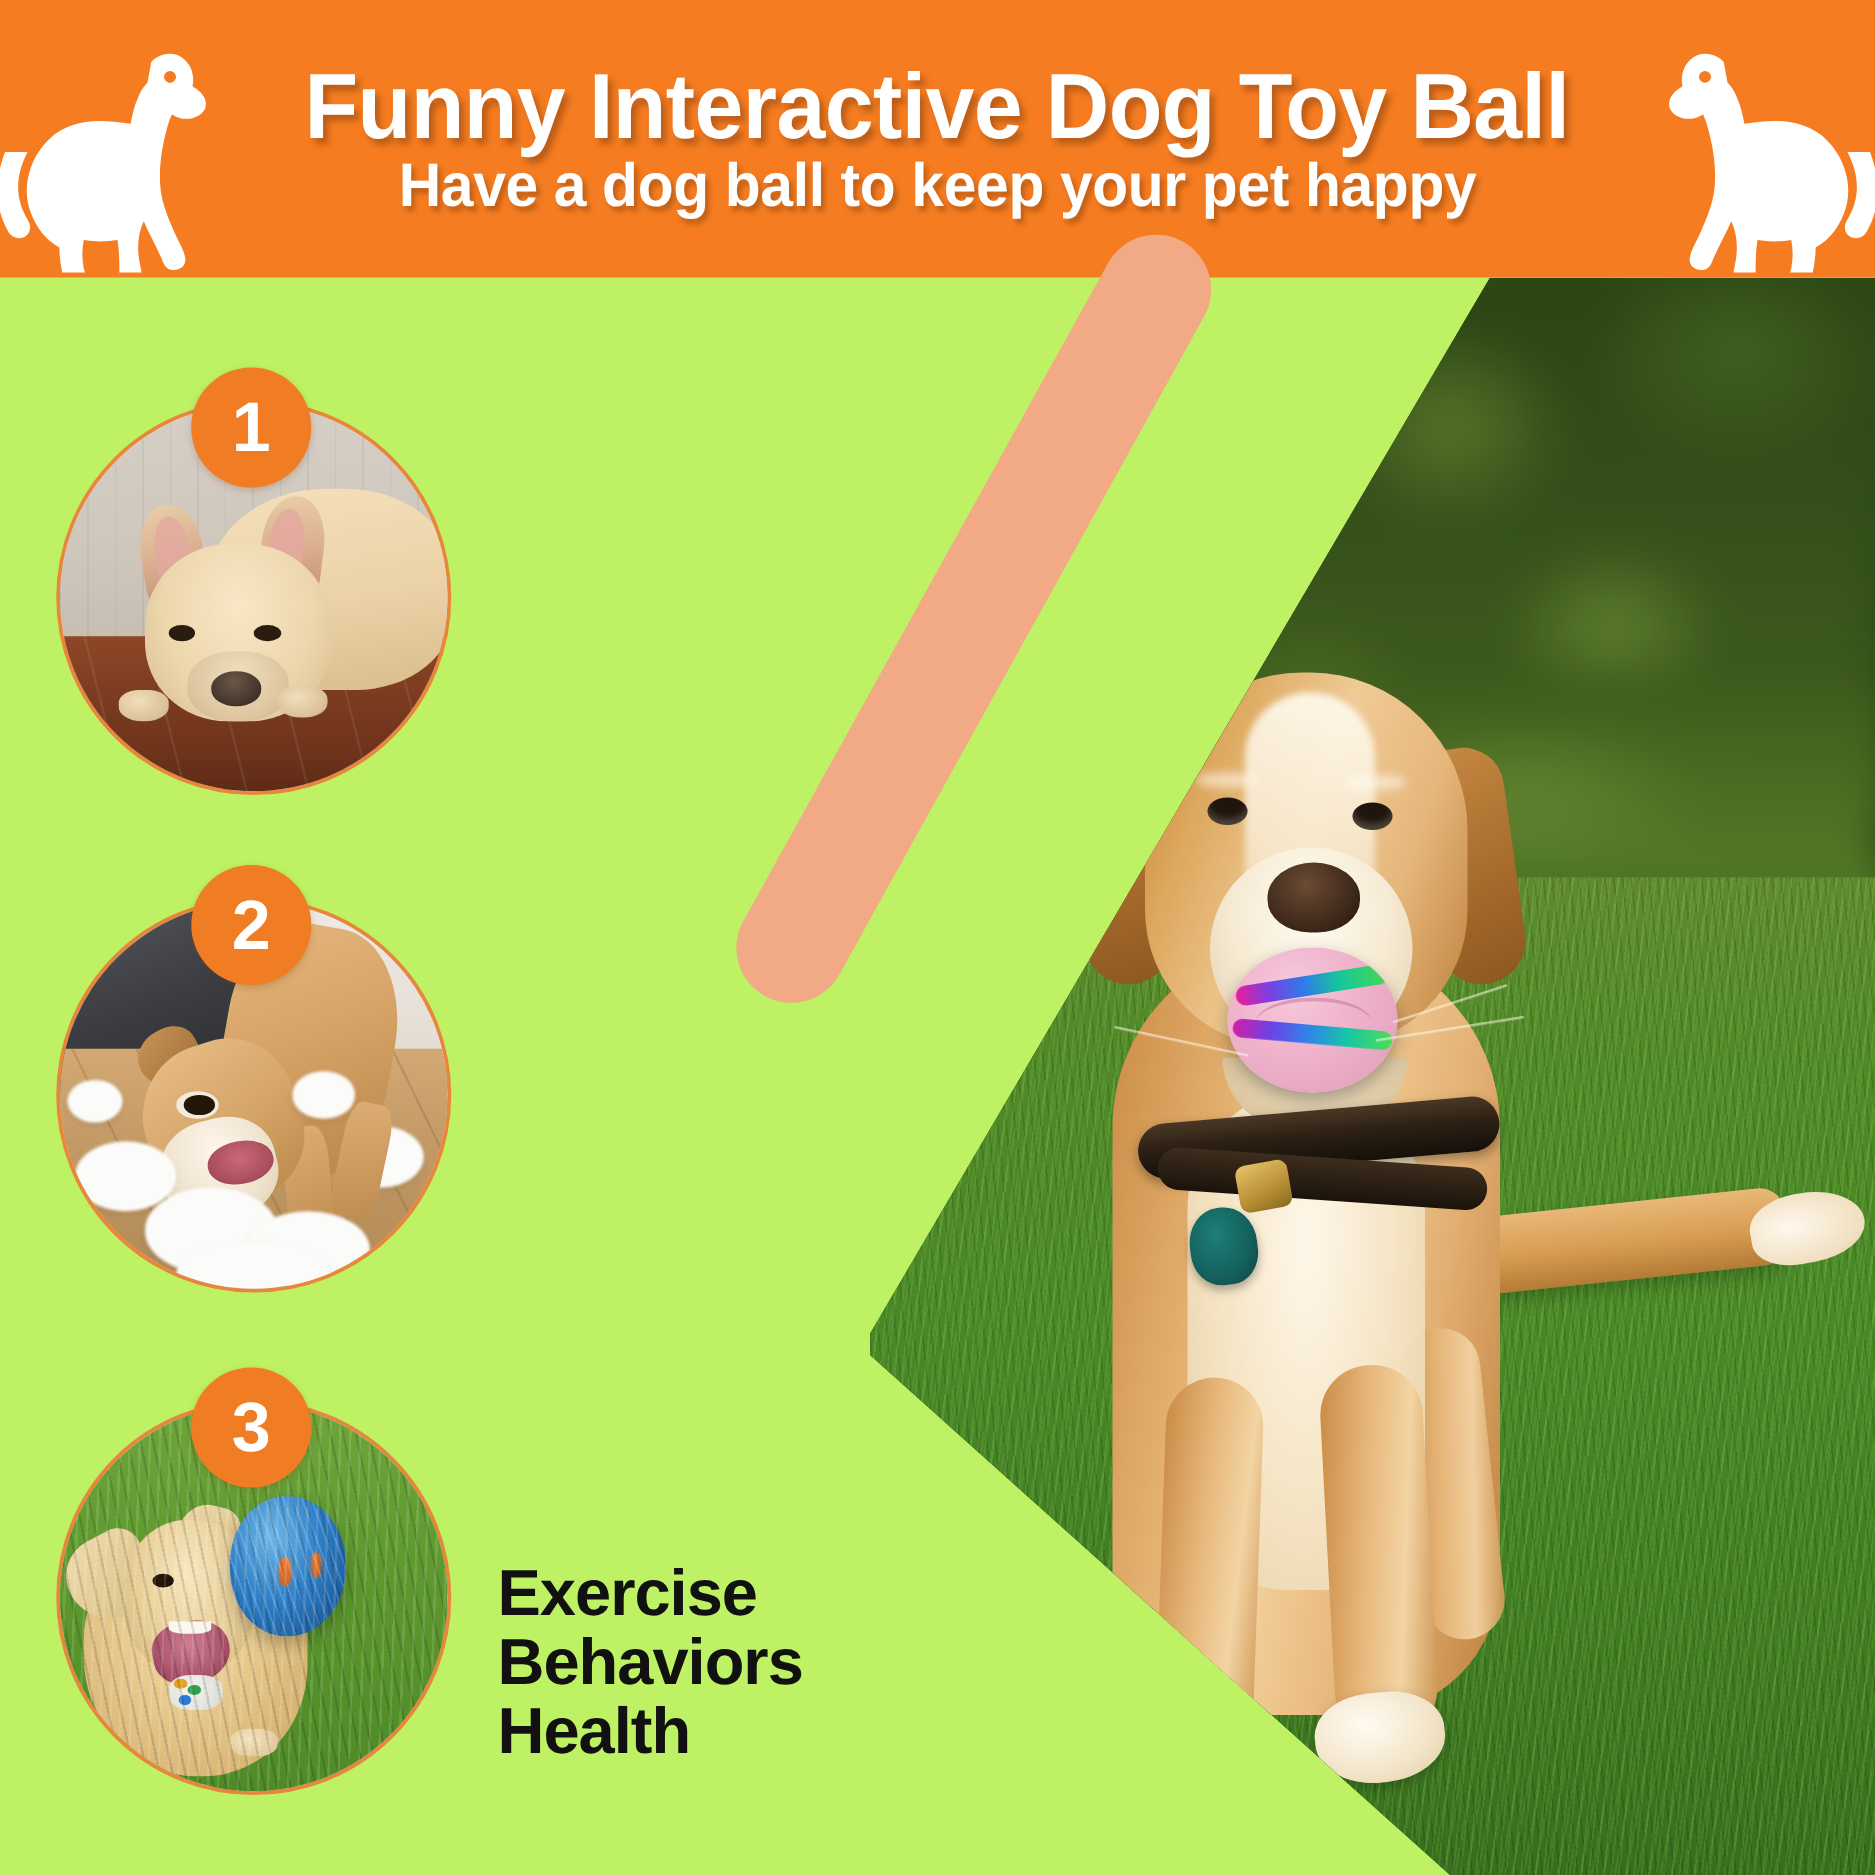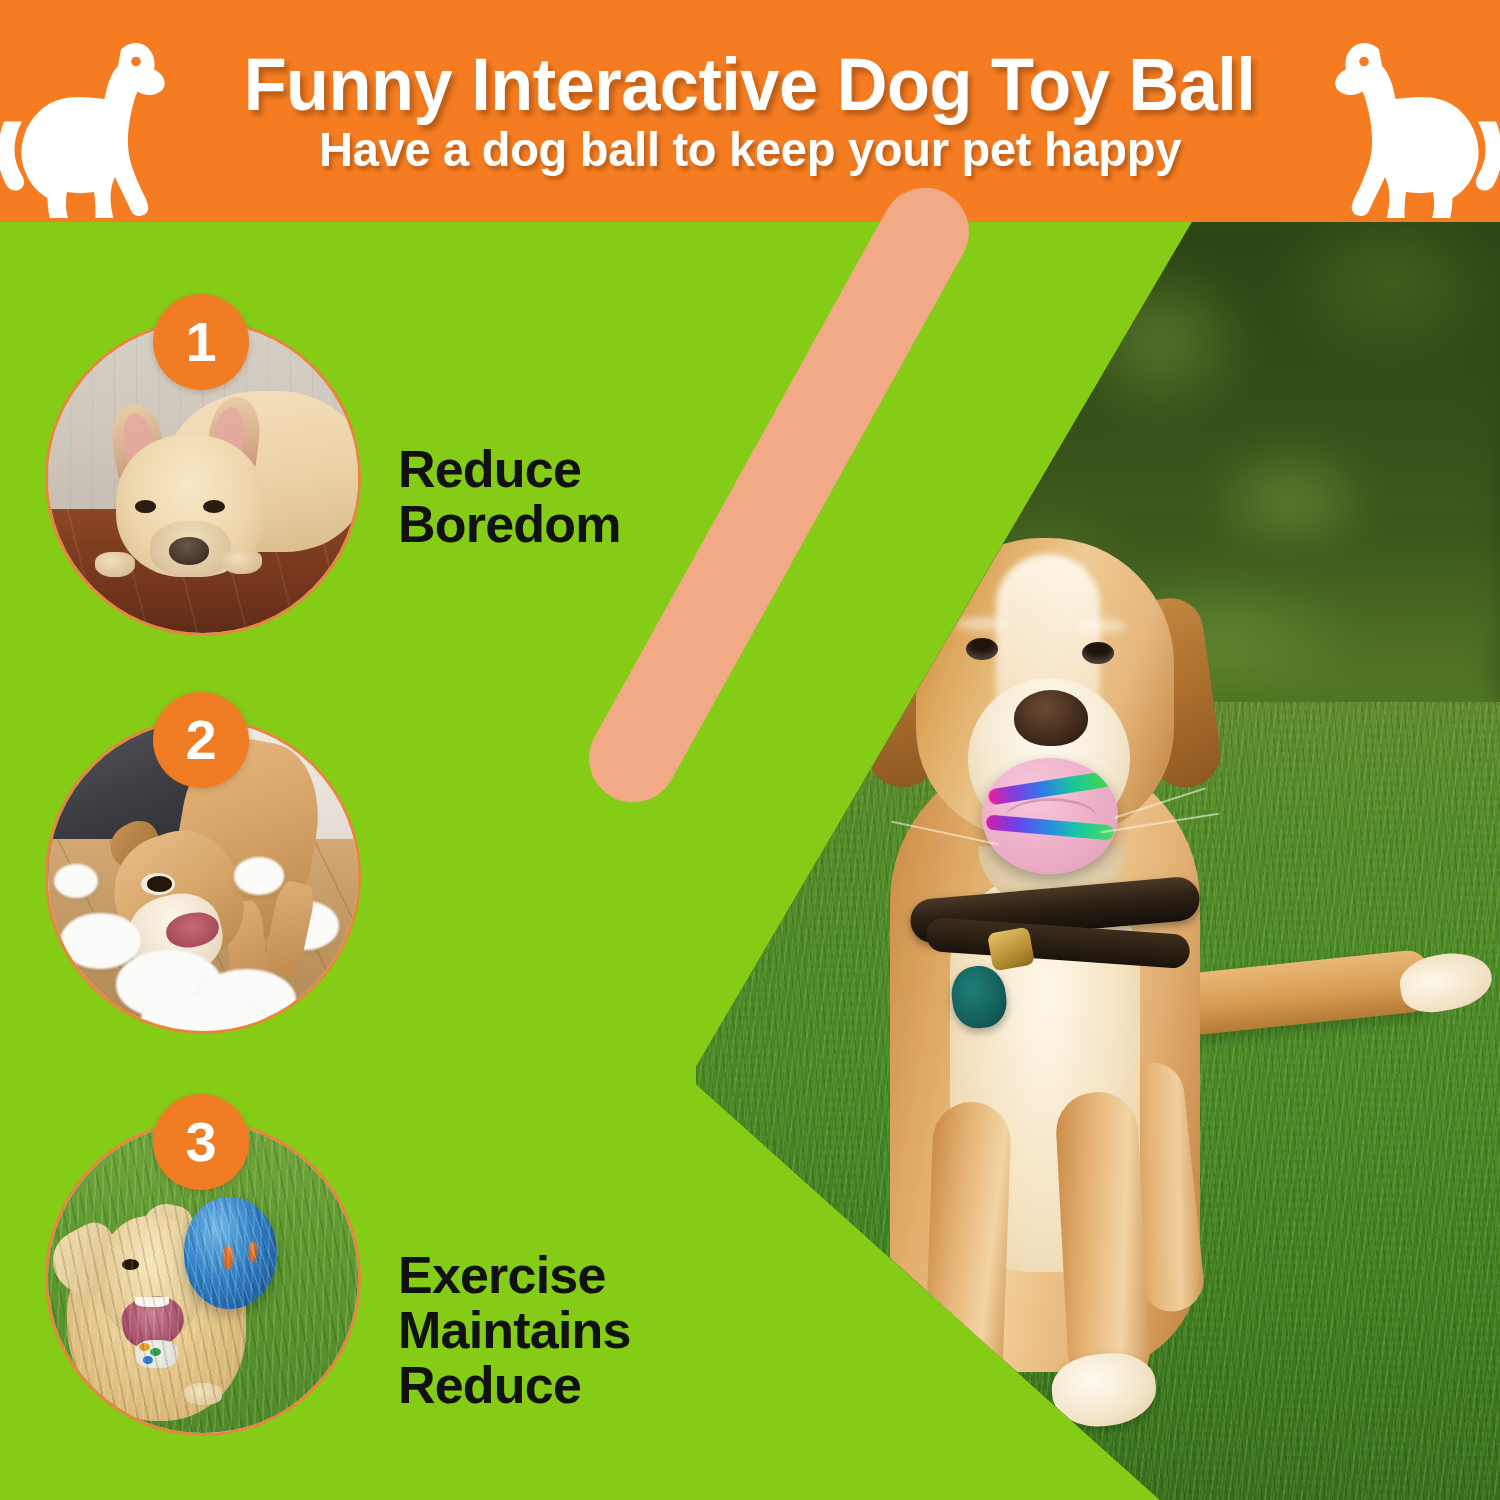--- a/index.html
+++ b/index.html
@@ -3,21 +3,21 @@
 <meta charset="utf-8">
 <style>
   html,body{margin:0;padding:0;}
   body{
     width:1500px;height:1500px;
     background:#ffffff;
     font-family:"Liberation Sans", sans-serif;
     overflow:hidden;
     position:relative;
   }
-  #page{position:absolute;inset:0;width:1500px;height:1500px;overflow:hidden;background:#84cc16;}
+  #page{position:absolute;inset:0;width:1500px;height:1500px;overflow:hidden;background:#bef264;}
 
   
   .banner{
     position:absolute;left:0;top:0;width:1500px;height:222px;
     background:#F57C20;
     overflow:hidden;
   }
   .banner-inner{
     position:absolute;left:0;top:0;width:1500px;height:222px;
     display:flex;flex-direction:column;align-items:center;justify-content:center;
@@ -469,21 +469,20 @@
           <div class="p1-eye p1-eye-l"></div>
           <div class="p1-eye p1-eye-r"></div>
           <div class="p1-muz"></div>
           <div class="p1-nose"></div>
           <div class="p1-paw p1-paw-l"></div>
           <div class="p1-paw p1-paw-r"></div>
         </div>
       </div>
       <div class="badge">1</div>
     </div>
-    <div class="feature-text" style="left:353px;top:122px;">Reduce Boredom</div>
   </div>
 
   <div class="feature" style="left:45px;top:718px;width:760px;height:320px;">
     <div class="circle-wrap">
       <div class="circle-photo">
         <div class="p2">
           <div class="p2-wall"></div>
           <div class="p2-couch"></div>
           <div class="p2-floor"></div>
           <div class="fluff f5"></div>
@@ -526,16 +525,16 @@
           <div class="p3-collar"></div>
           <div class="p3-tagdot p3-td1"></div>
           <div class="p3-tagdot p3-td2"></div>
           <div class="p3-tagdot p3-td3"></div>
           <div class="p3-paw"></div>
         </div>
       </div>
       <div class="badge">3</div>
     </div>
     <div class="feature-text" style="left:353px;top:128px;">Exercise
-Maintains Reduce</div>
+Behaviors Health</div>
   </div>
 
 </div>
 
 </body></html>

